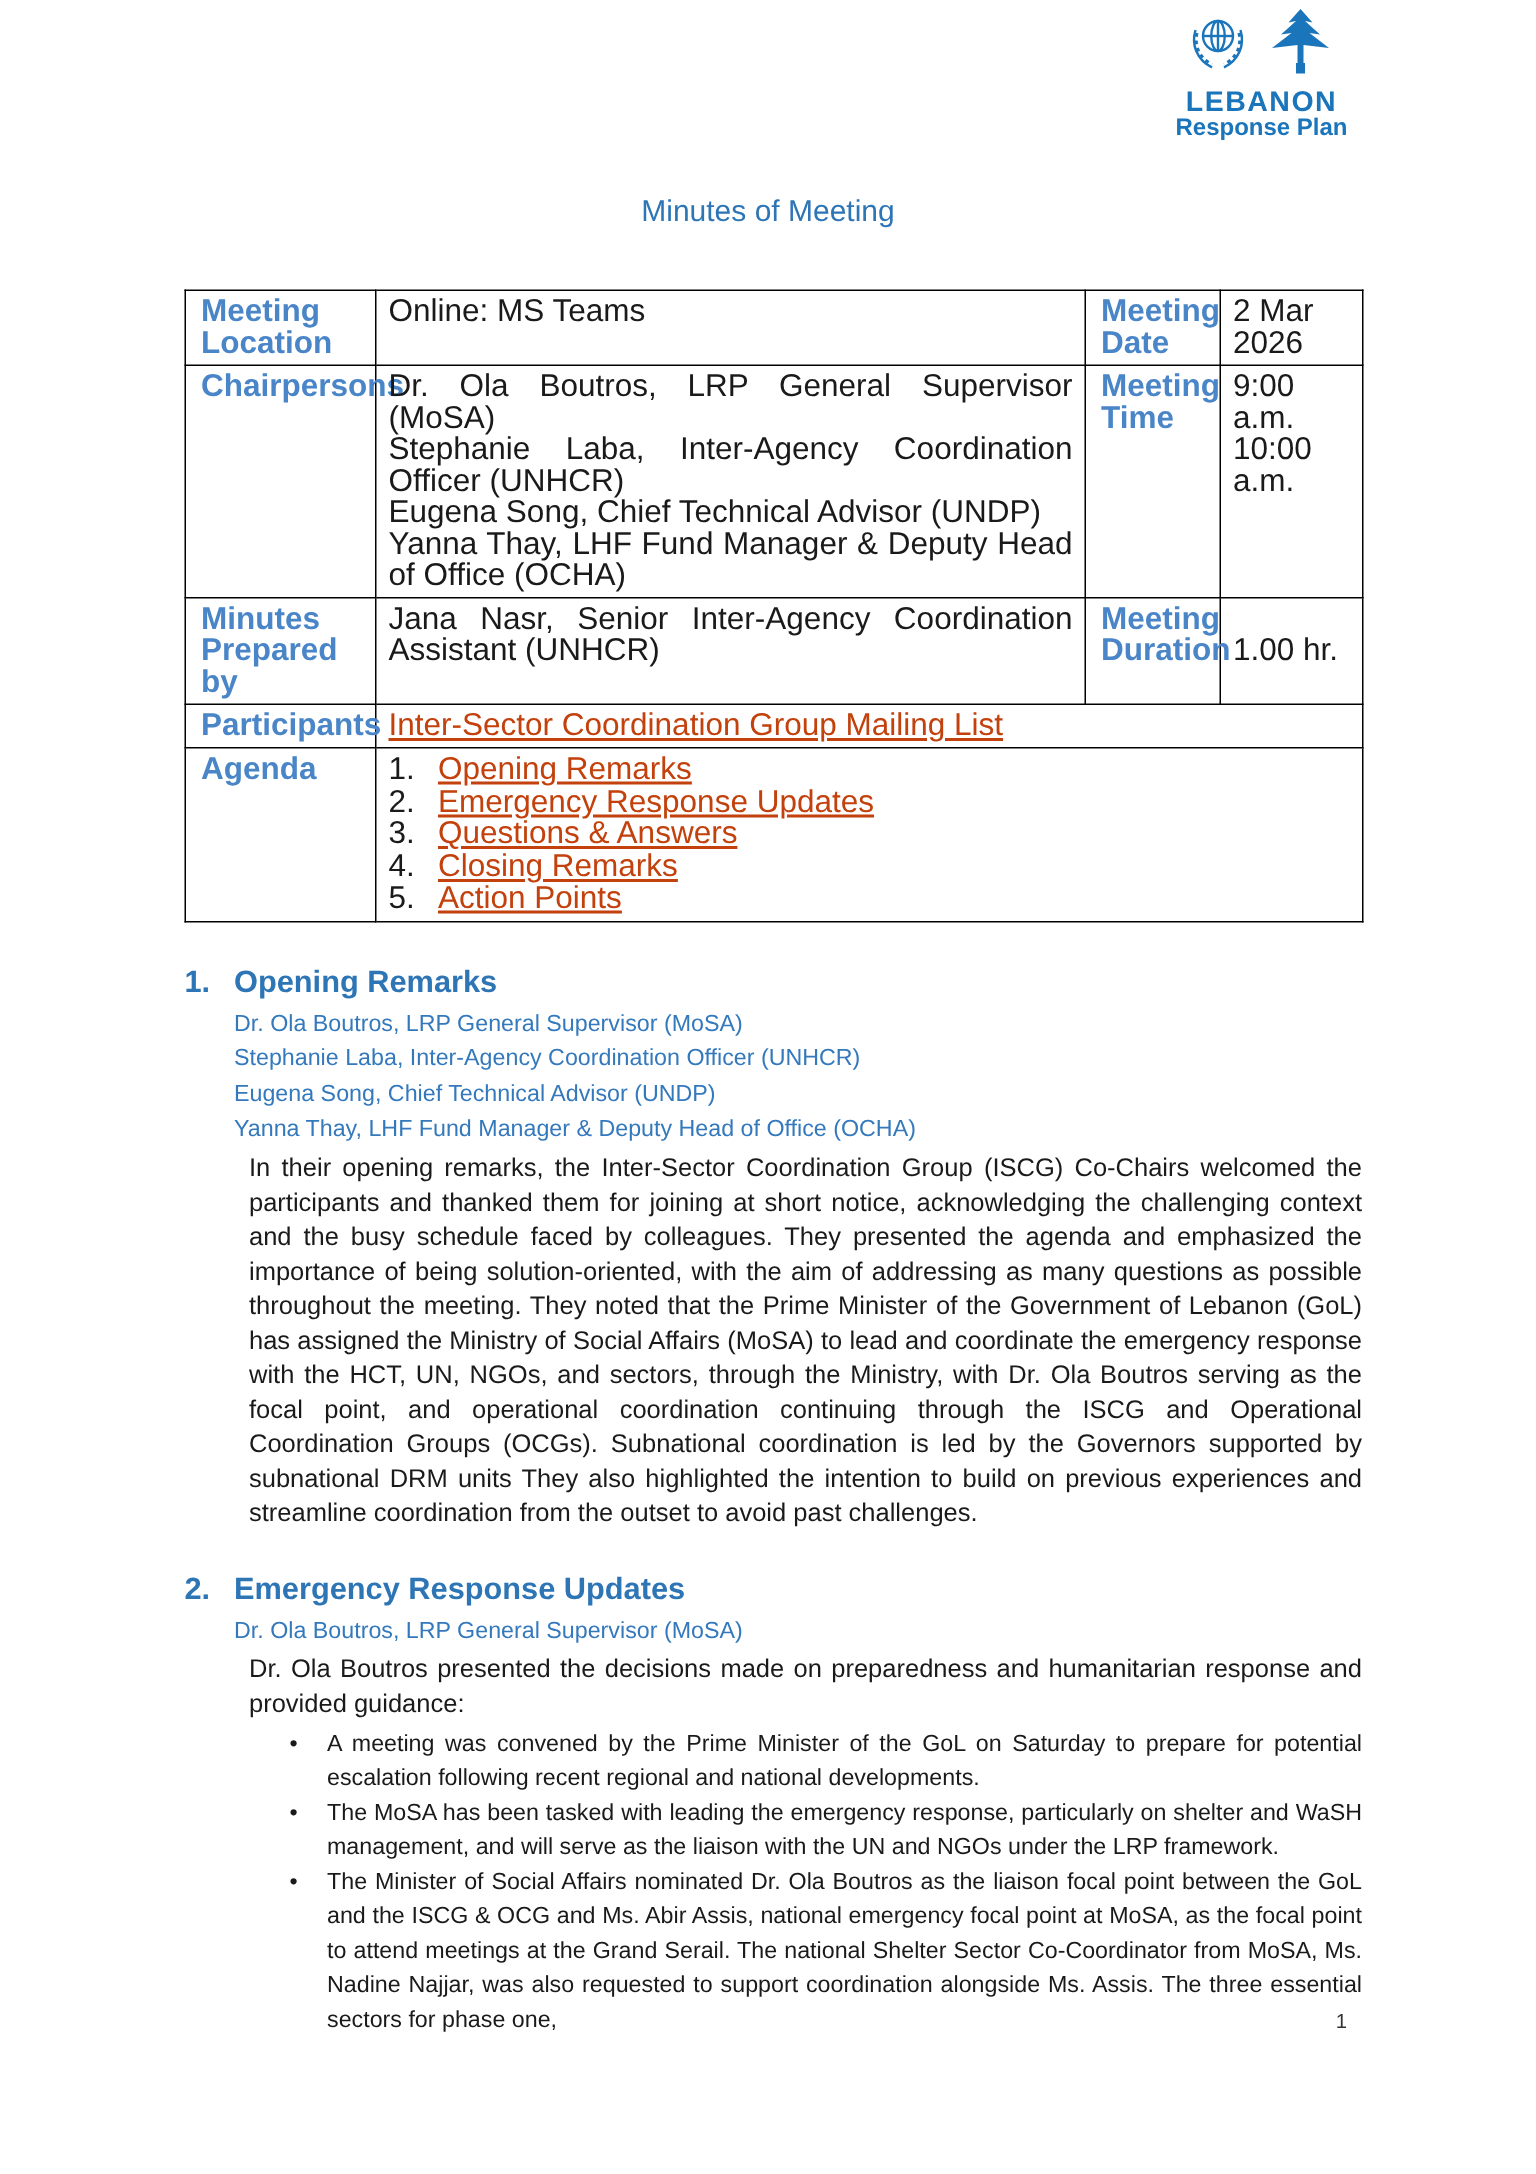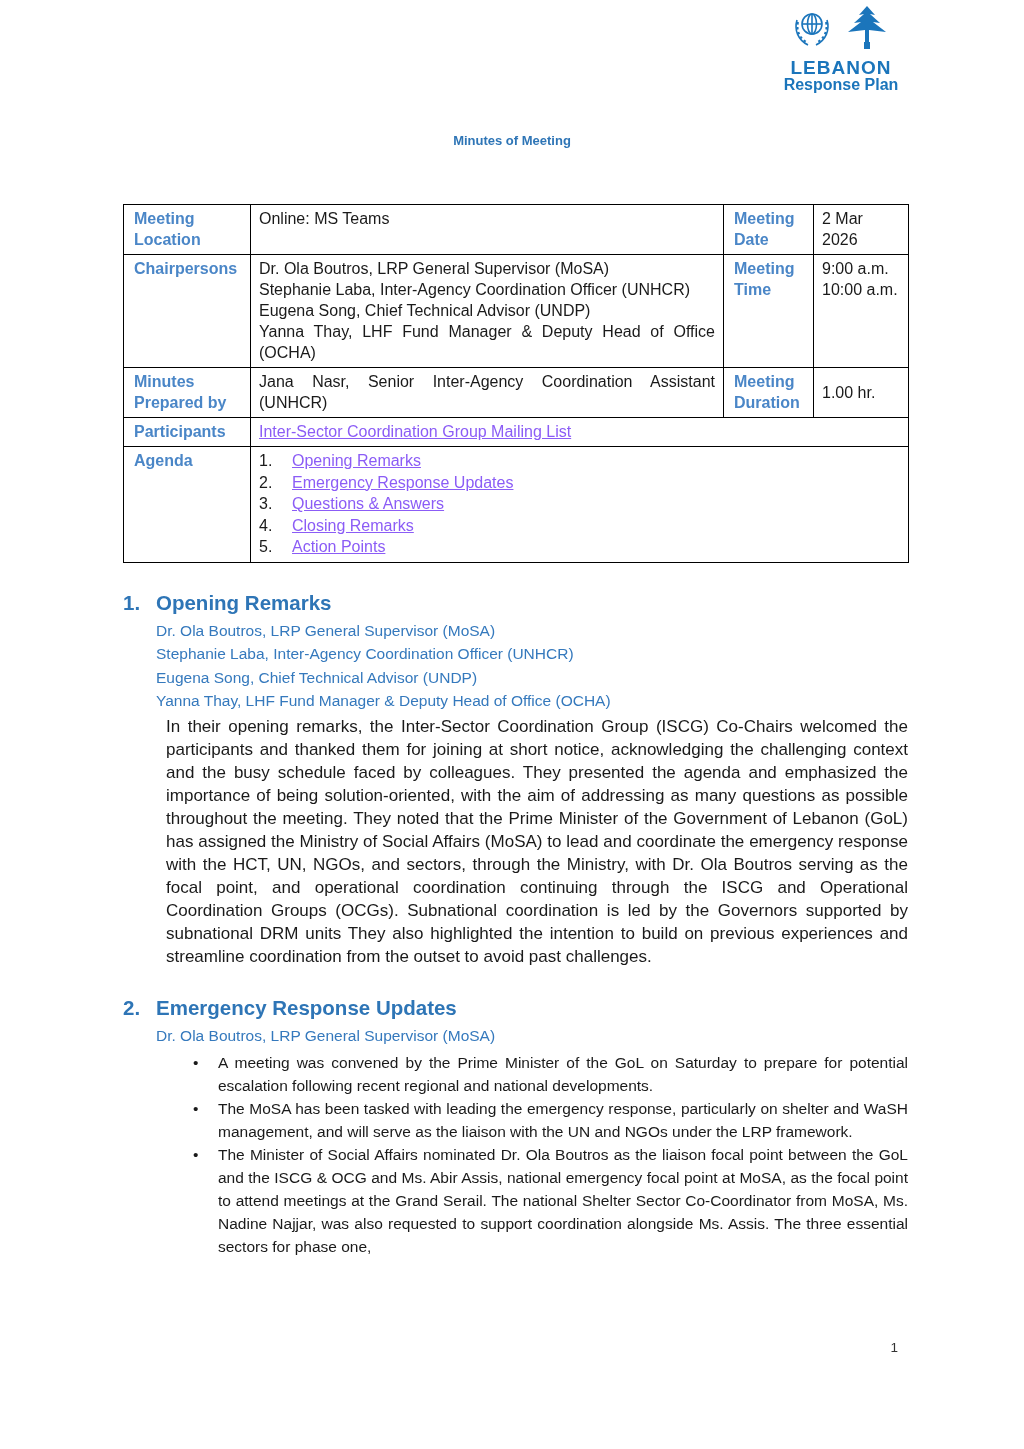--- a/index.html
+++ b/index.html
@@ -22,40 +22,40 @@
     width: 130px;
     text-align: center;
     color: #1b75bb;
   }
   .logo-icons { display: flex; justify-content: center; align-items: flex-end; gap: 8px; }
   .logo-name { font-weight: bold; font-size: 19px; letter-spacing: 1px; line-height: 20px; margin-top: 2px; }
   .logo-sub  { font-weight: bold; font-size: 16px; line-height: 13px; }
 
   
   .title-block { padding-top: 126px; text-align: center; color: #2e75b6; }
-  .title-line { font-weight: bold; font-size: 13px; line-height: 30px; }
+  .title-line { font-weight: normal; font-size: 20px; line-height: 30px; }
 
   
   .meta-table {
-    margin: 48px 0 0 123px;
+    margin: 37px 0 0 123px;
     width: 785px;
     border-collapse: collapse;
     table-layout: fixed;
-    font-size: 16px;
+    font-size: 21px;
   }
   .meta-table td {
     border: 1.6px solid #000000;
     padding: 3px 8px 4px 8px;
     vertical-align: top;
     line-height: 21px;
   }
   .meta-label { color: #4a86c7; font-weight: bold; padding-left: 10px !important; }
   .cell-justify { text-align: justify; }
   .time-cell { line-height: 20px; }
-  .meta-link { color: #8b5cf6; text-decoration: underline; cursor: pointer; }
+  .meta-link { color: #c2410c; text-decoration: underline; cursor: pointer; }
   .agenda-list { margin: 0; padding: 0; list-style: none; }
   .agenda-list li { display: flex; line-height: 21.5px; }
   .agenda-num { width: 33px; flex: 0 0 33px; color: #1a1a1a; }
 
   
   .content { margin-left: 123px; width: 785px; }
   .section-heading {
     display: flex;
     color: #2e75b6;
     font-weight: bold;
@@ -211,20 +211,21 @@
     </div>
     <div class="body-par">In their opening remarks, the Inter-Sector Coordination Group (ISCG) Co-Chairs welcomed the participants and thanked them for joining at short notice, acknowledging the challenging context and the busy schedule faced by colleagues. They presented the agenda and emphasized the importance of being solution-oriented, with the aim of addressing as many questions as possible throughout the meeting. They noted that the Prime Minister of the Government of Lebanon (GoL) has assigned the Ministry of Social Affairs (MoSA) to lead and coordinate the emergency response with the HCT, UN, NGOs, and sectors, through the Ministry, with Dr. Ola Boutros serving as the focal point, and operational coordination continuing through the ISCG and Operational Coordination Groups (OCGs). Subnational coordination is led by the Governors supported by subnational DRM units They also highlighted the intention to build on previous experiences and streamline coordination from the outset to avoid past challenges.</div>
 
     <div class="section-heading">
       <span class="h-num">2.</span>
       <span>Emergency Response Updates</span>
     </div>
     <div class="speakers">
       <div>Dr. Ola Boutros, LRP General Supervisor (MoSA)</div>
     </div>
+    <div class="body-par">Dr. Ola Boutros presented the decisions made on preparedness and humanitarian response and provided guidance:</div>
 
     <div class="bullets">
       <div class="bullet-row">
         <span class="bullet-marker">•</span>
         <span class="bullet-text">A meeting was convened by the Prime Minister of the GoL on Saturday to prepare for potential escalation following recent regional and national developments.</span>
       </div>
       <div class="bullet-row">
         <span class="bullet-marker">•</span>
         <span class="bullet-text">The MoSA has been tasked with leading the emergency response, particularly on shelter and WaSH management, and will serve as the liaison with the UN and NGOs under the LRP framework.</span>
       </div>

